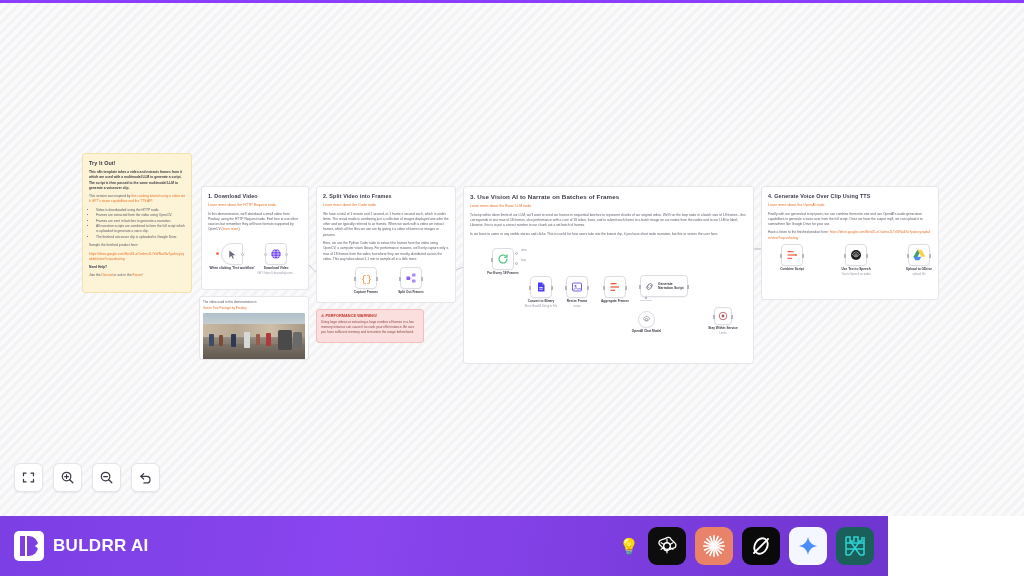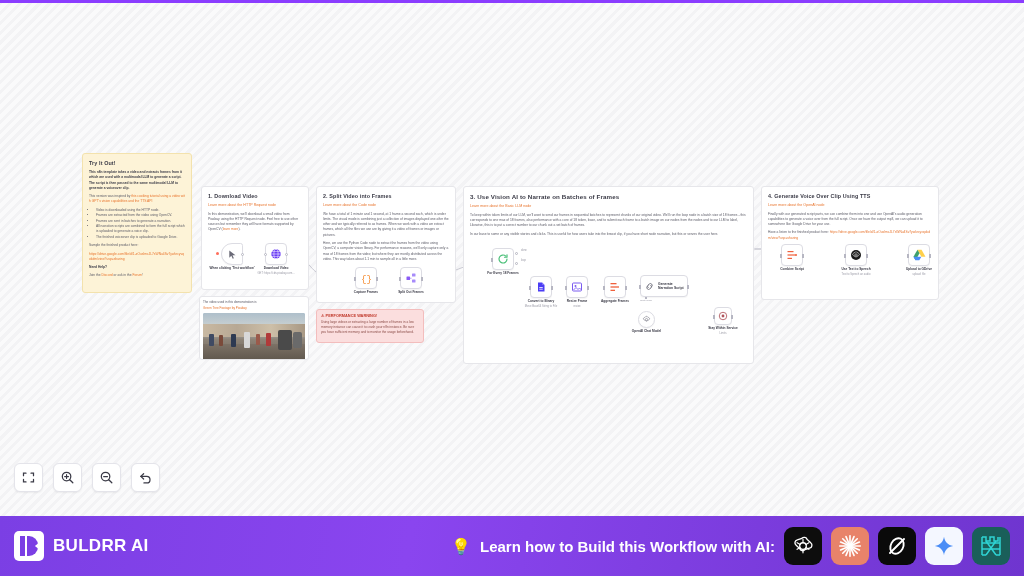--- a/index.html
+++ b/index.html
@@ -107,21 +107,21 @@
   
   #toolbar { position: absolute; left: 14px; bottom: 24px; display: flex; gap: 10px; }
   .tool-btn {
     width: 29px; height: 29px; background: #fff; border: 1px solid #e4e4ea;
     border-radius: 6px; display: flex; align-items: center; justify-content: center;
     box-shadow: 0 1px 2px rgba(0,0,0,.06); cursor: pointer;
   }
 
   
   #footer {
-    position: absolute; left: 0; bottom: 0; width: 1024px; height: 60px;
+    position: absolute; left: 0; bottom: 0; width: 888px; height: 60px;
     background: linear-gradient(100deg, #7b3fe4 0%, #8a45ef 40%, #6f35cf 100%);
     display: flex; align-items: center; padding: 0 14px;
   }
   #brand { display: flex; align-items: center; gap: 9px; }
   #brand-logo {
     width: 30px; height: 30px; background: #fff; border-radius: 5px; position: relative;
   }
   #brand-logo::before {
     content:""; position:absolute; left:6px; top:5px; width:5px; height:20px; background:#7b3fe4;
   }
@@ -458,21 +458,20 @@
     </div>
   </div>
 
   <div id="footer">
     <div id="brand">
       <div id="brand-logo"></div>
       <div id="brand-name">BULDRR AI</div>
     </div>
     <div id="footer-cta">
       <span class="bulb">💡</span>
-      <span id="cta-text">Learn how to Build this Workflow with AI:</span>
 
       <div class="ai-icon ai-openai">
         <svg width="24" height="24" viewBox="0 0 24 24">
           <path d="M12 3.2 a3.1 3.1 0 0 1 2.7 1.55 l4.15 2.4 a3.1 3.1 0 0 1 0 5.6 l-4.15 2.4 a3.1 3.1 0 0 1-5.4 0 l-4.15-2.4 a3.1 3.1 0 0 1 0-5.6 l4.15-2.4 A3.1 3.1 0 0 1 12 3.2z" fill="none" stroke="#fff" stroke-width="1.35" transform="rotate(12 12 12)"></path>
           <circle cx="12" cy="12" r="3.3" fill="none" stroke="#fff" stroke-width="1.35"></circle>
           <path d="M12 8.7 V5.2 M14.9 10.4 l3-1.75 M14.9 13.6 l3 1.75 M12 15.3 v3.5 M9.1 13.6 l-3 1.75 M9.1 10.4 l-3-1.75" stroke="#fff" stroke-width="1.15" stroke-linecap="round" fill="none"></path>
         </svg>
       </div>
 
       <div class="ai-icon ai-claude">

